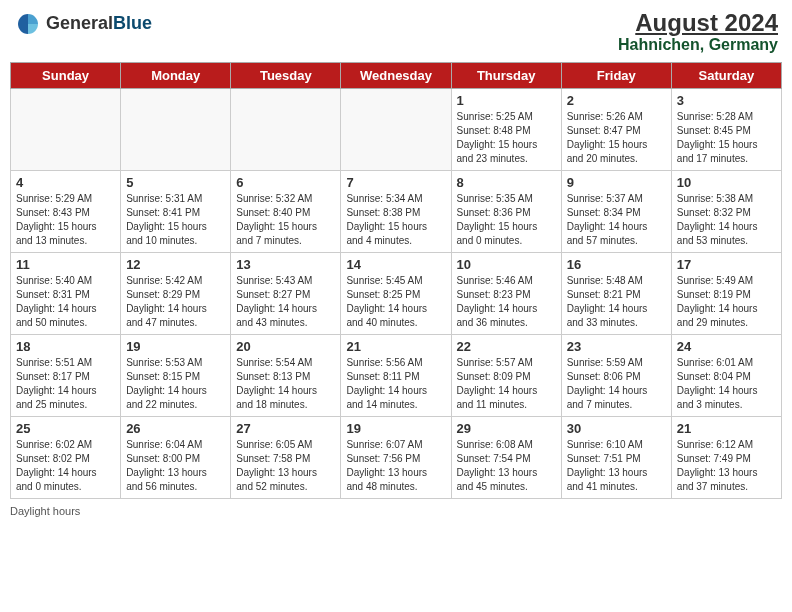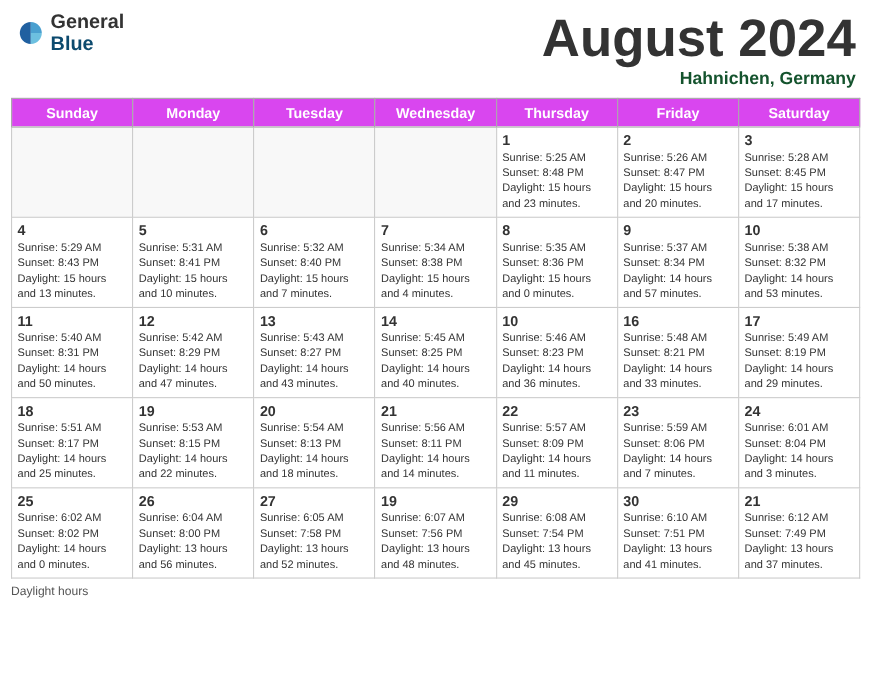--- a/index.html
+++ b/index.html
@@ -16,21 +16,21 @@
       align-items: flex-start;
       margin-bottom: 8px;
       padding: 0 4px;
     }
     .logo {
       display: flex;
       align-items: center;
     }
     .logo-text {
       display: flex;
-      flex-direction: column;
+      flex-direction: row;
       line-height: 1.1;
     }
     .logo-general {
       font-size: 18px;
       font-weight: bold;
       color: #333;
     }
     .logo-blue {
       font-size: 18px;
       font-weight: bold;
@@ -38,37 +38,38 @@
     }
     .logo-icon {
       width: 28px;
       height: 28px;
       margin-right: 4px;
     }
     .title-block {
       text-align: right;
     }
     .month-year {
-      font-size: 48px;
+      font-size: 24px;
       font-weight: bold;
       color: #333;
       line-height: 1.1;
+      text-decoration: underline;
     }
     .location {
       font-size: 16px;
       color: #14532d;
       font-weight: bold;
     }
     table {
       width: 100%;
       border-collapse: collapse;
       table-layout: fixed;
     }
     th {
-      background-color: #d946ef;
+      background-color: #b91c1c;
       color: #fff;
       text-align: center;
       padding: 5px 2px;
       font-size: 13px;
       font-weight: bold;
       border: 1px solid #aaa;
     }
     td {
       border: 1px solid #ccc;
       vertical-align: top;

